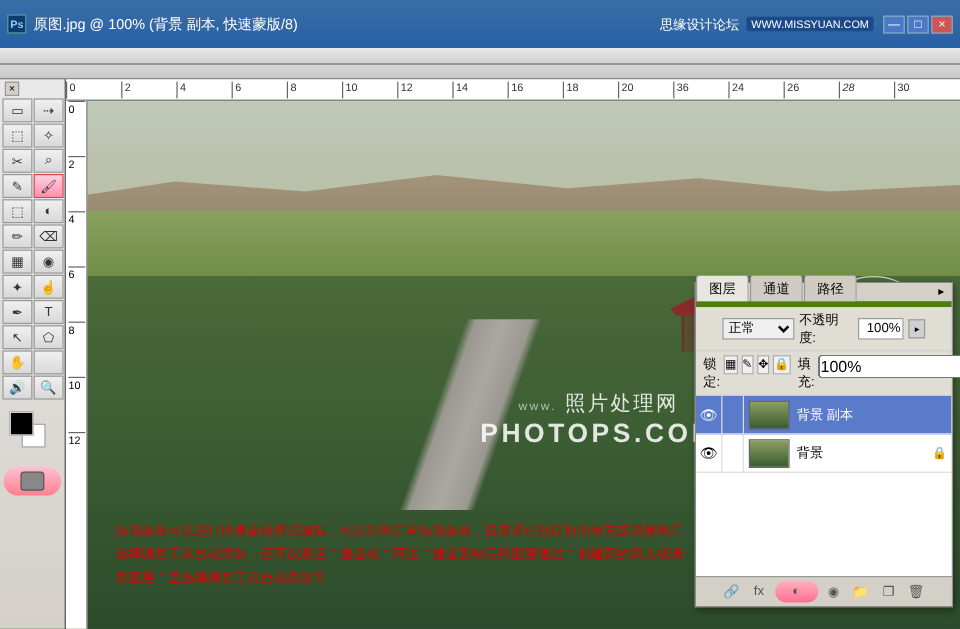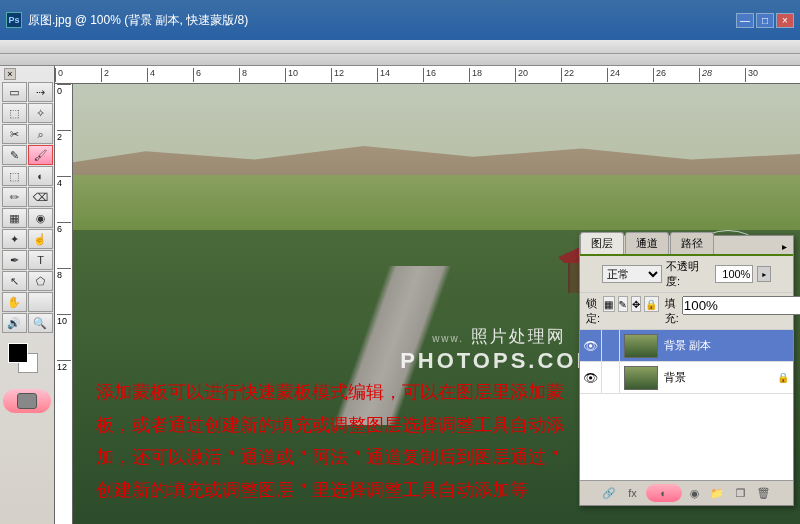--- a/index.html
+++ b/index.html
@@ -38,23 +38,23 @@
 .trees{position:absolute;top:32%;left:0;right:0;bottom:0;background:linear-gradient(#4a6a3a,#2a4a2a)}
 .road{position:absolute;top:40%;left:20%;width:50%;height:35%;background:linear-gradient(100deg,transparent 40%,#9a9890 42%,#aaa8a0 48%,#9a9890 54%,transparent 56%);transform:skewX(-10deg)}
 .pavilion{position:absolute;top:35%;right:25%;width:60px;height:50px}
 .pav-roof{width:60px;height:20px;background:#8a2a2a;clip-path:polygon(50% 0,100% 70%,90% 100%,10% 100%,0 70%)}
 .pav-body{width:40px;height:30px;background:rgba(100,60,40,0.6);margin:0 auto;border-left:2px solid #5a3a2a;border-right:2px solid #5a3a2a}
 .brush-circle{position:absolute;top:32%;right:3%;width:100px;height:100px;border:1px solid rgba(255,255,255,0.7);border-radius:50%}
 .watermark{position:absolute;top:53%;left:45%;color:rgba(255,255,255,0.85);font-size:17px;text-align:center;letter-spacing:2px}
 .watermark .cn{font-size:17px;margin-bottom:2px}
 .watermark .en{font-size:22px;font-weight:bold;letter-spacing:3px}
 .watermark .www{font-size:10px;opacity:0.7}
-.redtext{position:absolute;left:90px;bottom:12px;right:220px;color:#d00;font-size:18px;line-height:1.8;font-family:Liberation Sans, sans-serif;background:rgba(255,255,255,0.0);padding:6px;z-index:5;font-weight:500}
+.redtext{position:absolute;left:90px;bottom:24px;right:220px;color:#d00;font-size:11px;line-height:1.8;font-family:Liberation Mono, monospace;background:rgba(255,255,255,0.0);padding:6px;z-index:5;font-weight:500}
 .layers-panel{position:absolute;right:6px;top:235px;width:215px;background:#e8e6e0;border:1px solid #888;box-shadow:2px 2px 6px rgba(0,0,0,0.4);z-index:10;font-size:11px}
-.lp-tabs{display:flex;background:#d4d0c8;border-bottom:2px solid #4d7c0f;height:20px;align-items:flex-end}
+.lp-tabs{display:flex;background:#d4d0c8;border-bottom:5px solid #4d7c0f;height:20px;align-items:flex-end}
 .lp-tab{padding:3px 10px;background:#e8e6e0;border:1px solid #999;border-bottom:none;margin-right:1px;font-size:11px;border-radius:3px 3px 0 0}
 .lp-tab.inactive{background:#d0ccc4}
 .lp-tabs .spacer{flex:1}
 .lp-menu{padding:2px 6px;font-size:10px}
 .lp-row{display:flex;align-items:center;padding:3px 22px;gap:4px;border-bottom:1px solid #ccc;background:#e0ddd5}
 .lp-row select,.lp-row input{font-size:11px;height:18px;border:1px solid #999}
 .lp-row select{width:62px}
 .lp-row input{width:38px;text-align:right;padding-right:2px}
 .lp-row .lbl{font-size:11px}
 .lp-row .arrow{width:14px;height:16px;background:#d0d0d0;border:1px solid #999;display:flex;align-items:center;justify-content:center;font-size:8px}
@@ -72,20 +72,24 @@
 .lp-bottom{display:flex;align-items:center;padding:3px;gap:3px;background:#d4d0c8;border-top:1px solid #999;justify-content:center}
 .lp-btn{width:20px;height:18px;display:flex;align-items:center;justify-content:center;font-size:11px;color:#555}
 .lp-btn.hl{background:linear-gradient(#ffb0c0,#ff7090);border-radius:9px;width:36px}
 </style>
 </head>
 <body>
 
 <div class="titlebar">
   <div class="ps-icon">Ps</div>
   <div class="title">原图.jpg @ 100% (背景 副本, 快速蒙版/8)</div>
+  <div class="brand">
+    <span>思缘设计论坛</span>
+    <span class="logo">WWW.MISSYUAN.COM</span>
+  </div>
   <div class="winbtns">
     <div class="winbtn">—</div>
     <div class="winbtn">□</div>
     <div class="winbtn close">×</div>
   </div>
 </div>
 <div class="menubar"></div>
 <div class="toolopt"></div>
 
 <div class="main">
@@ -132,21 +136,21 @@
         <div class="tick" style="left: 46px;">2</div>
         <div class="tick" style="left: 92px;">4</div>
         <div class="tick" style="left: 138px;">6</div>
         <div class="tick" style="left: 184px;">8</div>
         <div class="tick" style="left: 230px;">10</div>
         <div class="tick" style="left: 276px;">12</div>
         <div class="tick" style="left: 322px;">14</div>
         <div class="tick" style="left: 368px;">16</div>
         <div class="tick" style="left: 414px;">18</div>
         <div class="tick" style="left: 460px;">20</div>
-        <div class="tick" style="left: 506px;">22</div>
+        <div class="tick" style="left: 506px;">36</div>
         <div class="tick" style="left: 552px;">24</div>
         <div class="tick" style="left: 598px;">26</div>
         <div class="tick" style="left: 644px; font-style: italic;">28</div>
         <div class="tick" style="left: 690px;">30</div>
       </div>
     <div class="ruler-v" id="rulerV">
         <div class="tick" style="top: 0px;">0</div>
         <div class="tick" style="top: 46px;">2</div>
         <div class="tick" style="top: 92px;">4</div>
         <div class="tick" style="top: 138px;">6</div>

